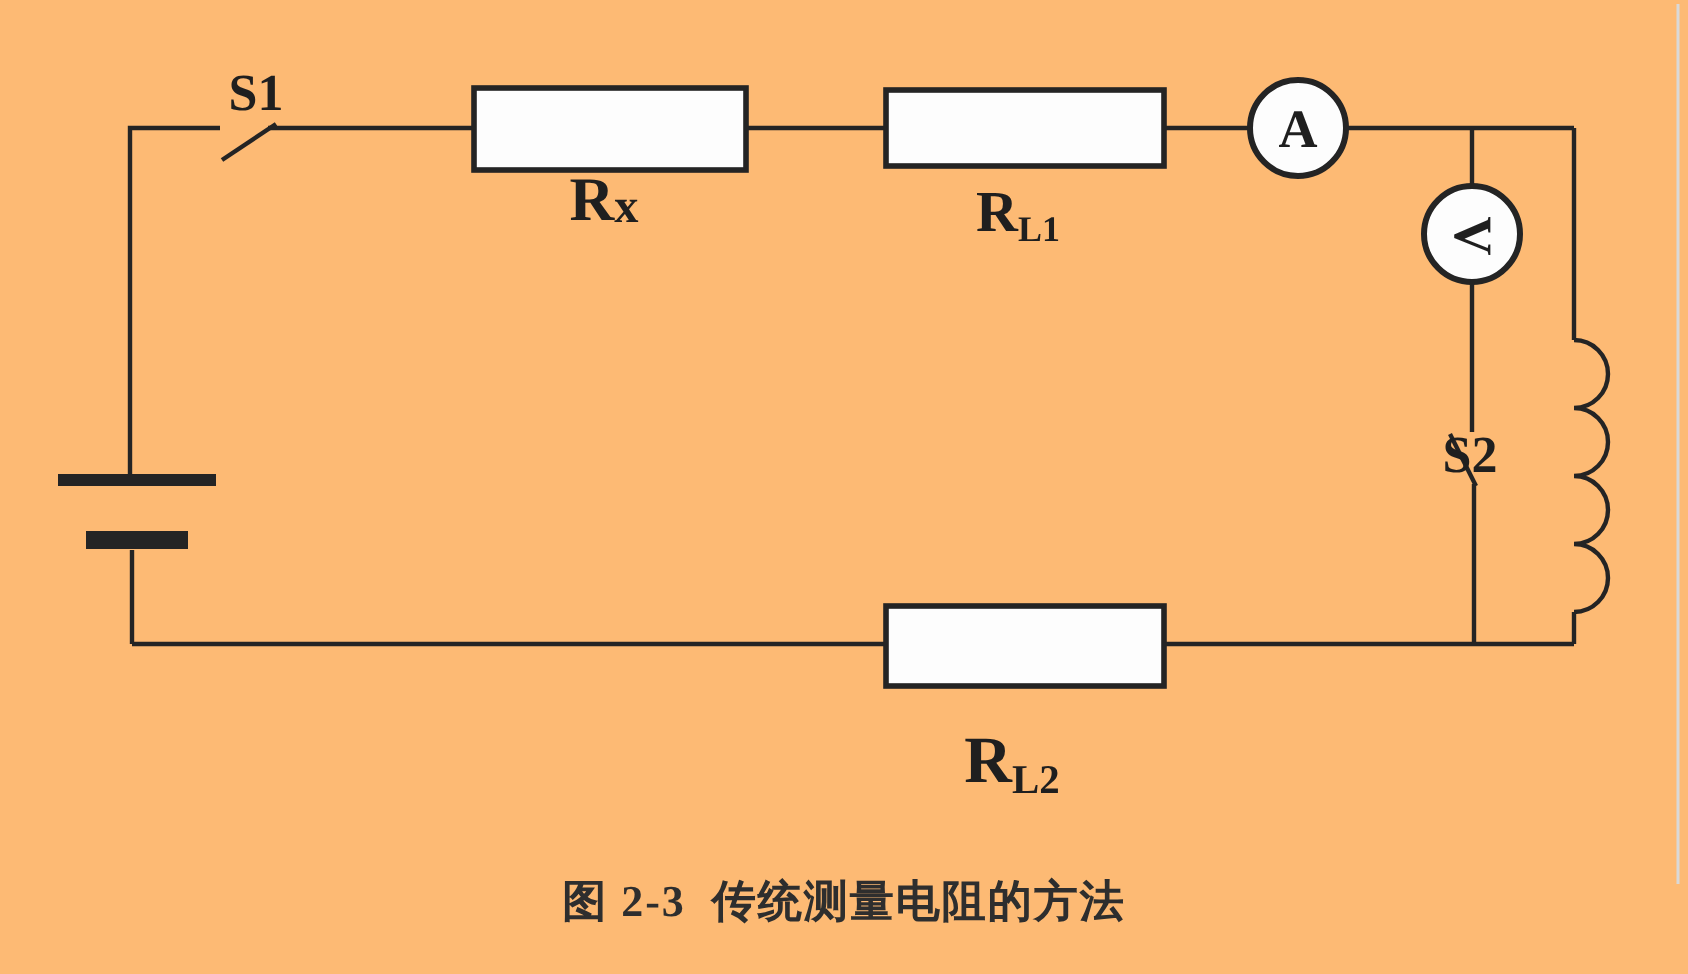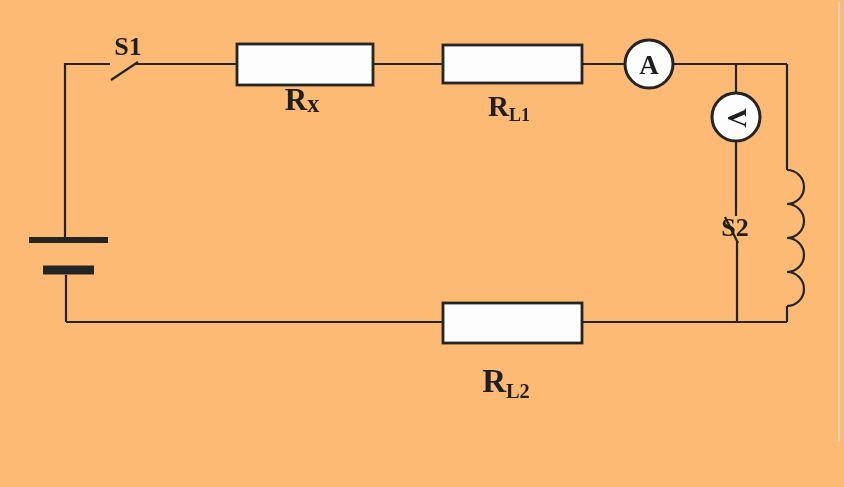--- a/index.html
+++ b/index.html
@@ -118,14 +118,15 @@
   <div class="lbl lbl-rl" style="left:509px; top:108px;"><span>R</span><span class="r-sub">L1</span></div>
 
   <div class="lbl meter-lbl" style="left:649px; top:65px;">A</div>
 
   <div class="lbl meter-lbl vmeter-lbl" style="left:736px; top:118px;">V</div>
 
   <div class="lbl" style="left:700px; top:228px;margin-left:35px;">S2</div>
 
   <div class="lbl lbl-rl2" style="left:506px; top:359px;margin-top:24px;"><span>R</span><span class="r-sub">L2</span></div>
 
+  <div class="caption">图 2-3  传统测量电阻的方法</div>
 
 </div>
 
 </body></html>

